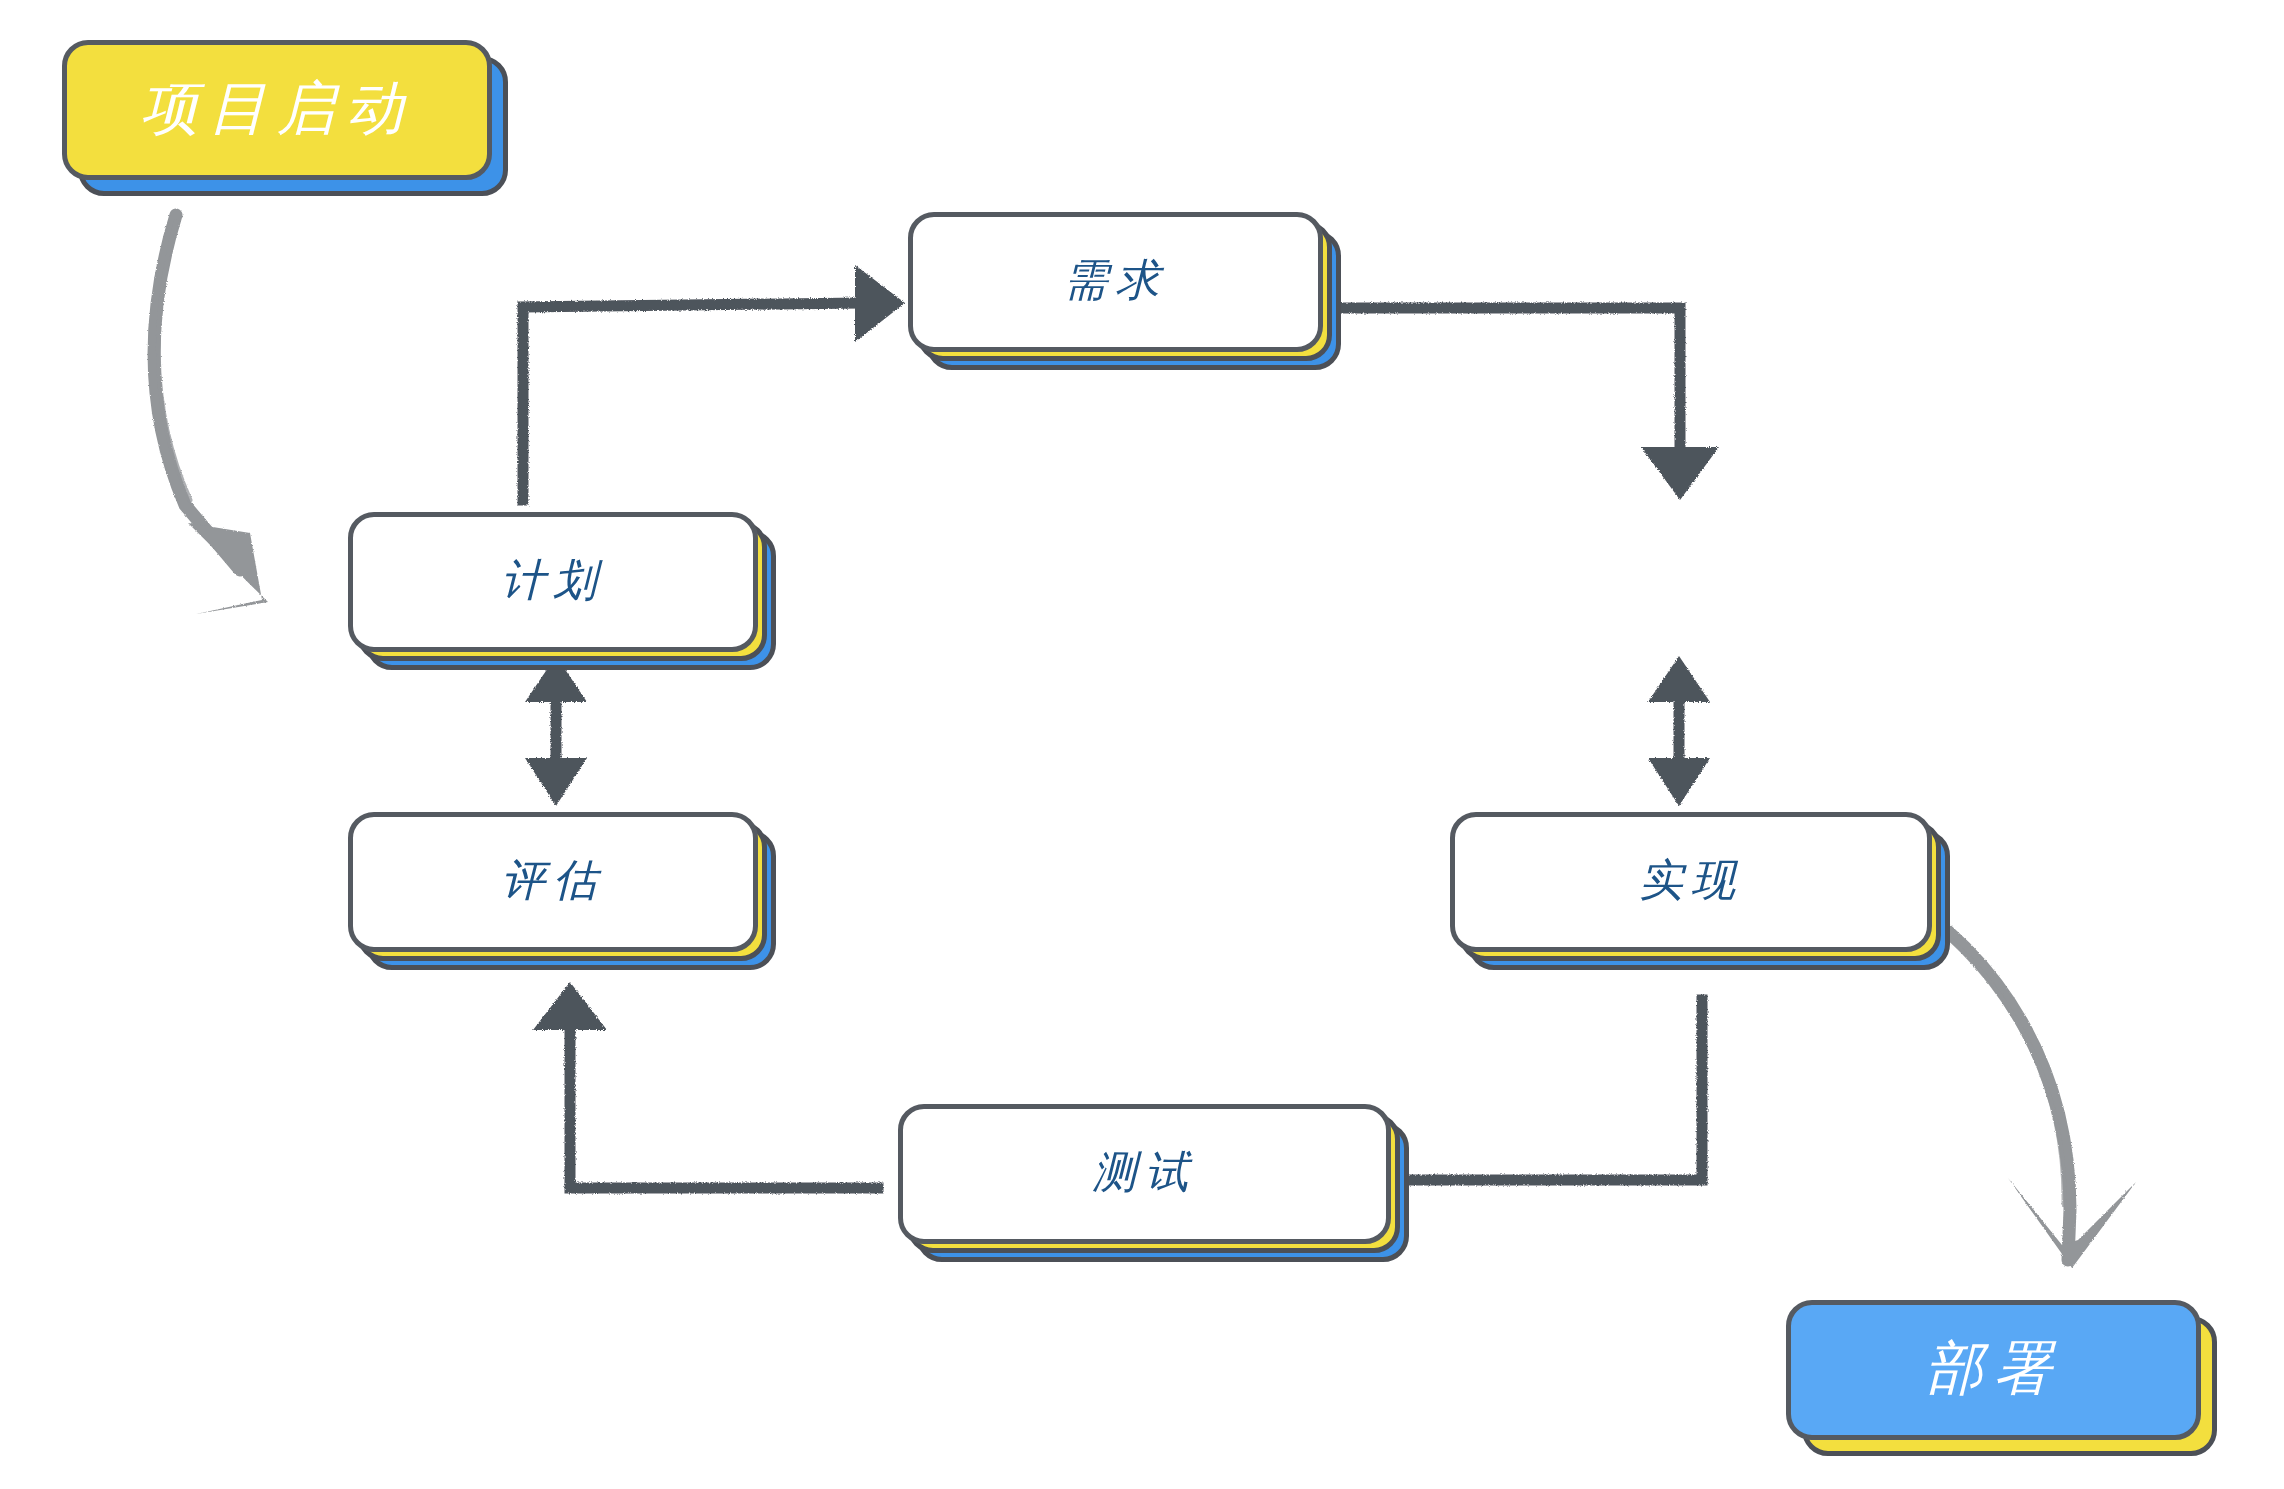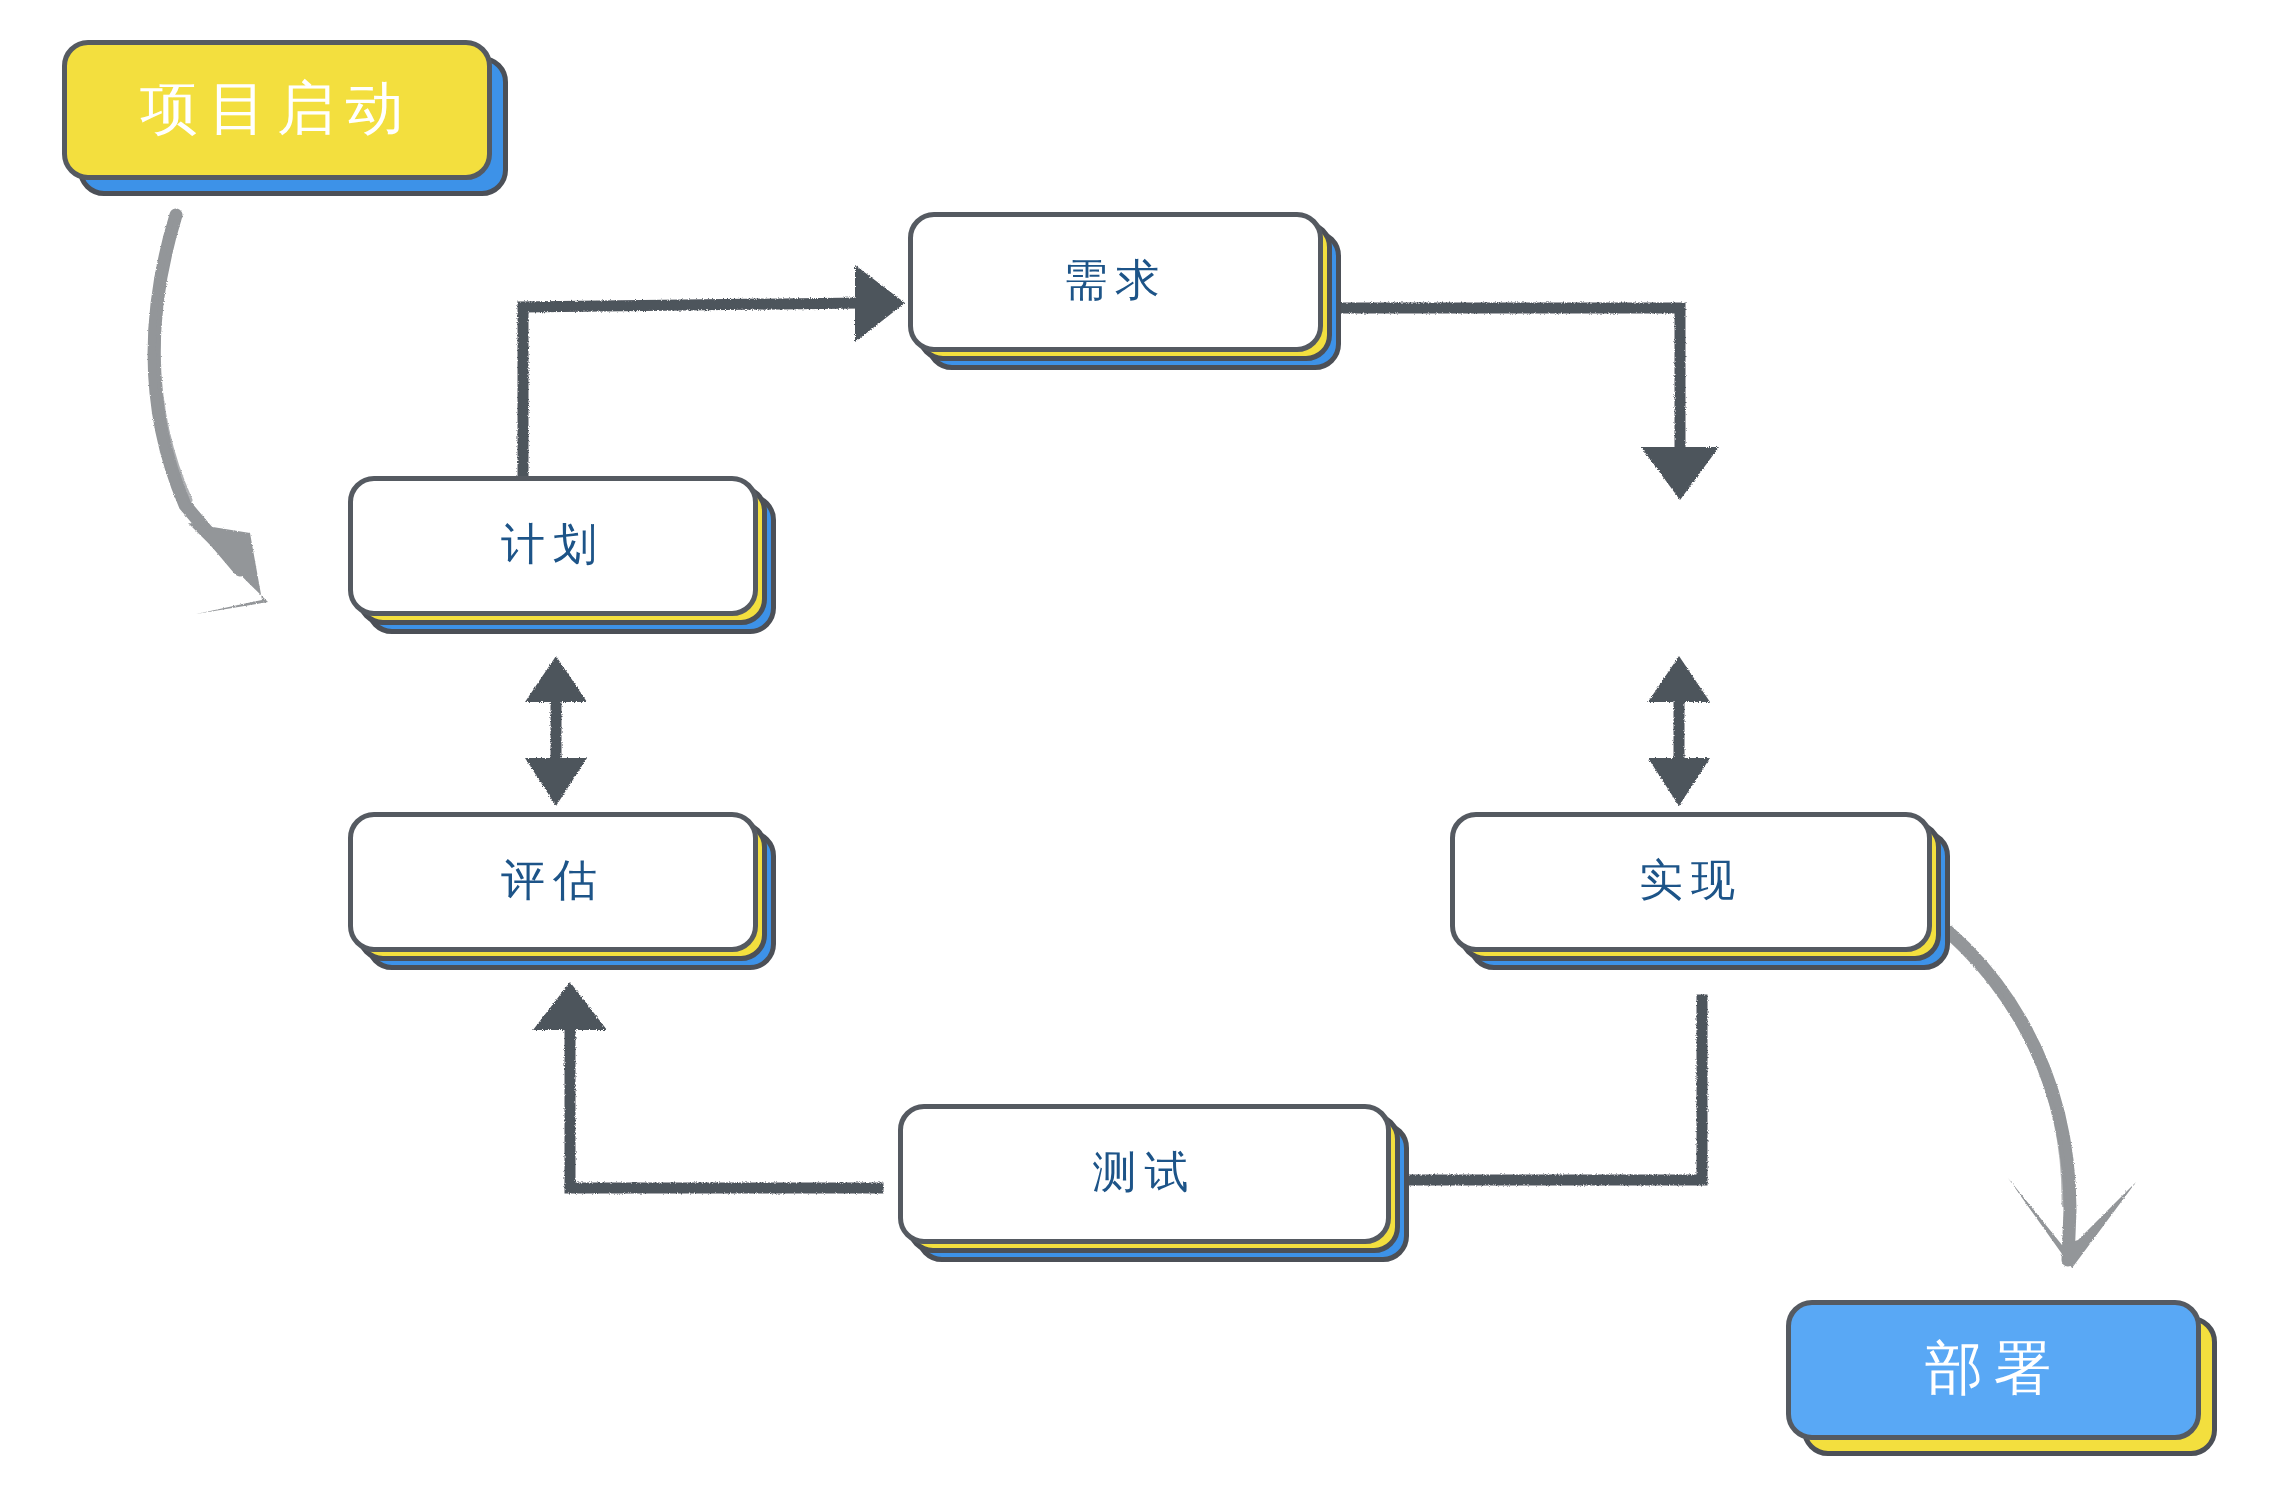--- a/index.html
+++ b/index.html
@@ -5,21 +5,21 @@
   html,body{margin:0;padding:0;background:#ffffff;}
   body{
     width:2284px;height:1489px;
     font-family:"DejaVu Sans","Liberation Sans",sans-serif;
     overflow:hidden;position:relative;
   }
   #canvas{position:absolute;left:0;top:0;width:2284px;height:1489px;}
   #svg-layer{position:absolute;left:0;top:0;width:2284px;height:1489px;pointer-events:none;}
 
   
-  .node{position:absolute;box-sizing:border-box;}
+  .node{position:absolute;box-sizing:border-box;font-style:italic;}
   .node .shadow-blue,
   .node .shadow-yellow,
   .node .face{
     position:absolute;left:0;top:0;width:100%;height:100%;
     box-sizing:border-box;border-radius:26px;
   }
   .node .shadow-blue{background:#3d92e8;border:5px solid #4c5057;}
   .node .shadow-yellow{background:#f3df3e;border:5px solid #4c5057;}
   .node .face{
     border:5px solid #555a61;
@@ -109,21 +109,21 @@
     </g>
   </svg>
 
   <div class="node start" id="node-start" style="left: 62px; top: 40px; width: 430px; height: 140px;">
     <div class="shadow-blue"></div>
     <div class="face">
       <span class="label">项目启动</span>
     </div>
   </div>
 
-  <div class="node process" id="node-plan" style="left: 348px; top: 476px; width: 410px; height: 140px;">
+  <div class="node process" id="node-plan" style="left: 348px; top: 512px; width: 410px; height: 140px;">
     <div class="shadow-blue"></div>
     <div class="shadow-yellow"></div>
     <div class="face">
       <span class="label">计划</span>
     </div>
   </div>
 
   <div class="node process" id="node-require" style="left: 908px; top: 212px; width: 415px; height: 140px;">
     <div class="shadow-blue"></div>
     <div class="shadow-yellow"></div>

